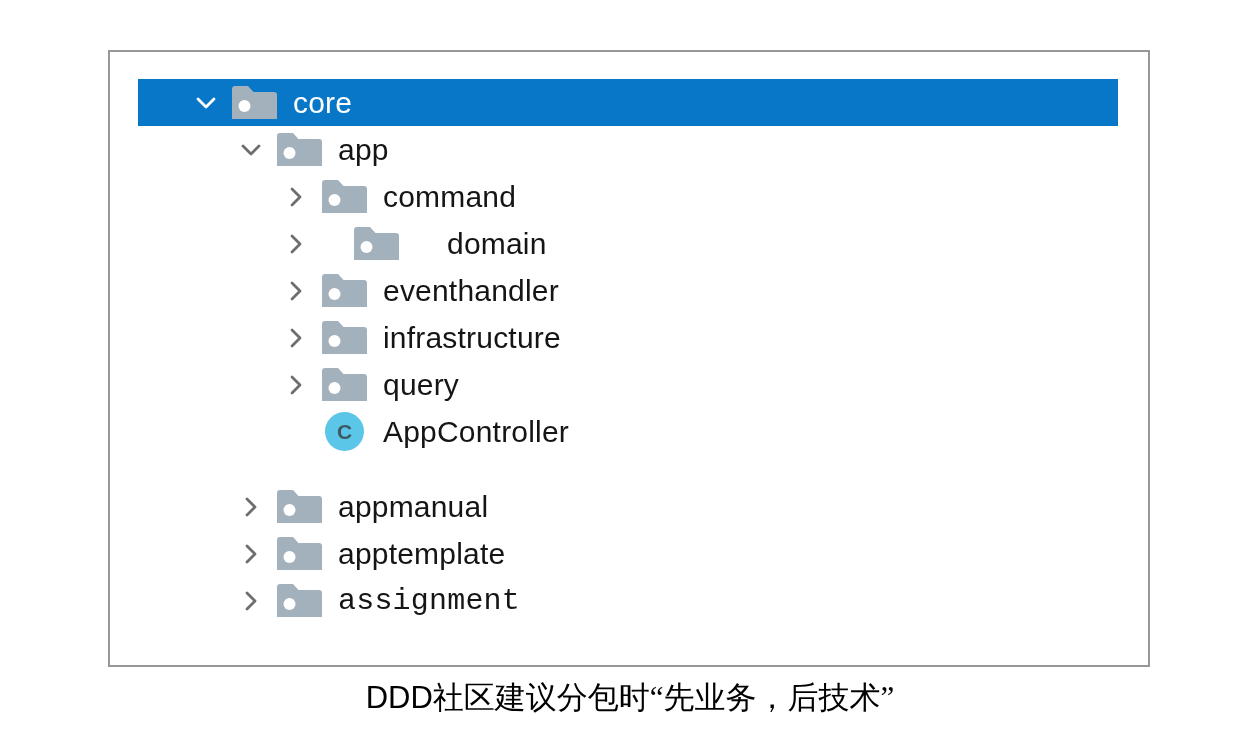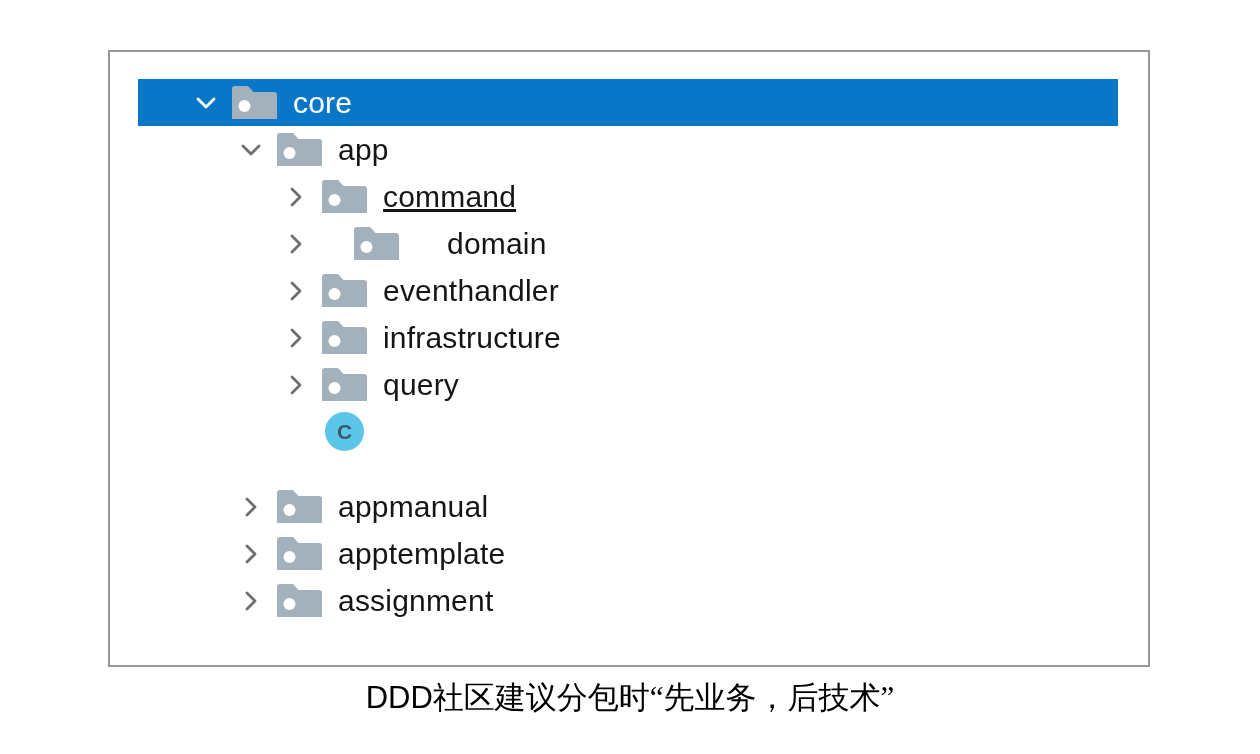--- a/index.html
+++ b/index.html
@@ -121,21 +121,21 @@
     </span>
     <span class="icon-slot ficon">
       <svg viewBox="0 0 45 34">
             <path d="M0 33 V3 a3 3 0 0 1 3 -3 h13 l5.5 6 H42 a3 3 0 0 1 3 3 v24 z" fill="currentColor"></path>
             <circle cx="12.5" cy="20" r="6" fill="#ffffff"></circle>
           </svg>
     </span>
 
     <span class="label">app</span>
   </div>
-      <div class="row" style="padding-left: 145px; text-decoration: underline;">
+      <div class="row" style="padding-left: 145px;">
     <span class="chev">
 
       <svg viewBox="0 0 26 26" fill="none" stroke="currentColor" stroke-width="2.8" stroke-linecap="round" stroke-linejoin="round">
             <path d="M9 5 L17 13 L9 21"></path>
           </svg>
     </span>
     <span class="icon-slot ficon">
       <svg viewBox="0 0 45 34">
             <path d="M0 33 V3 a3 3 0 0 1 3 -3 h13 l5.5 6 H42 a3 3 0 0 1 3 3 v24 z" fill="currentColor"></path>
             <circle cx="12.5" cy="20" r="6" fill="#ffffff"></circle>
@@ -212,20 +212,21 @@
     <span class="chev">
       
       
     </span>
 
     <span class="icon-slot">
       <span class="cicon">
             <span class="cletter">C</span>
           </span>
     </span>
+    <span class="label">AppController</span>
   </div>
       <div class="row" style="padding-left: 100px; margin-top: 28px;">
     <span class="chev">
 
       <svg viewBox="0 0 26 26" fill="none" stroke="currentColor" stroke-width="2.8" stroke-linecap="round" stroke-linejoin="round">
             <path d="M9 5 L17 13 L9 21"></path>
           </svg>
     </span>
     <span class="icon-slot ficon">
       <svg viewBox="0 0 45 34">
@@ -245,21 +246,21 @@
     </span>
     <span class="icon-slot ficon">
       <svg viewBox="0 0 45 34">
             <path d="M0 33 V3 a3 3 0 0 1 3 -3 h13 l5.5 6 H42 a3 3 0 0 1 3 3 v24 z" fill="currentColor"></path>
             <circle cx="12.5" cy="20" r="6" fill="#ffffff"></circle>
           </svg>
     </span>
 
     <span class="label">apptemplate</span>
   </div>
-      <div class="row" style="padding-left: 100px;">
+      <div class="row" style="padding-left: 100px; font-family: Liberation Mono, monospace;">
     <span class="chev">
 
       <svg viewBox="0 0 26 26" fill="none" stroke="currentColor" stroke-width="2.8" stroke-linecap="round" stroke-linejoin="round">
             <path d="M9 5 L17 13 L9 21"></path>
           </svg>
     </span>
     <span class="icon-slot ficon">
       <svg viewBox="0 0 45 34">
             <path d="M0 33 V3 a3 3 0 0 1 3 -3 h13 l5.5 6 H42 a3 3 0 0 1 3 3 v24 z" fill="currentColor"></path>
             <circle cx="12.5" cy="20" r="6" fill="#ffffff"></circle>

